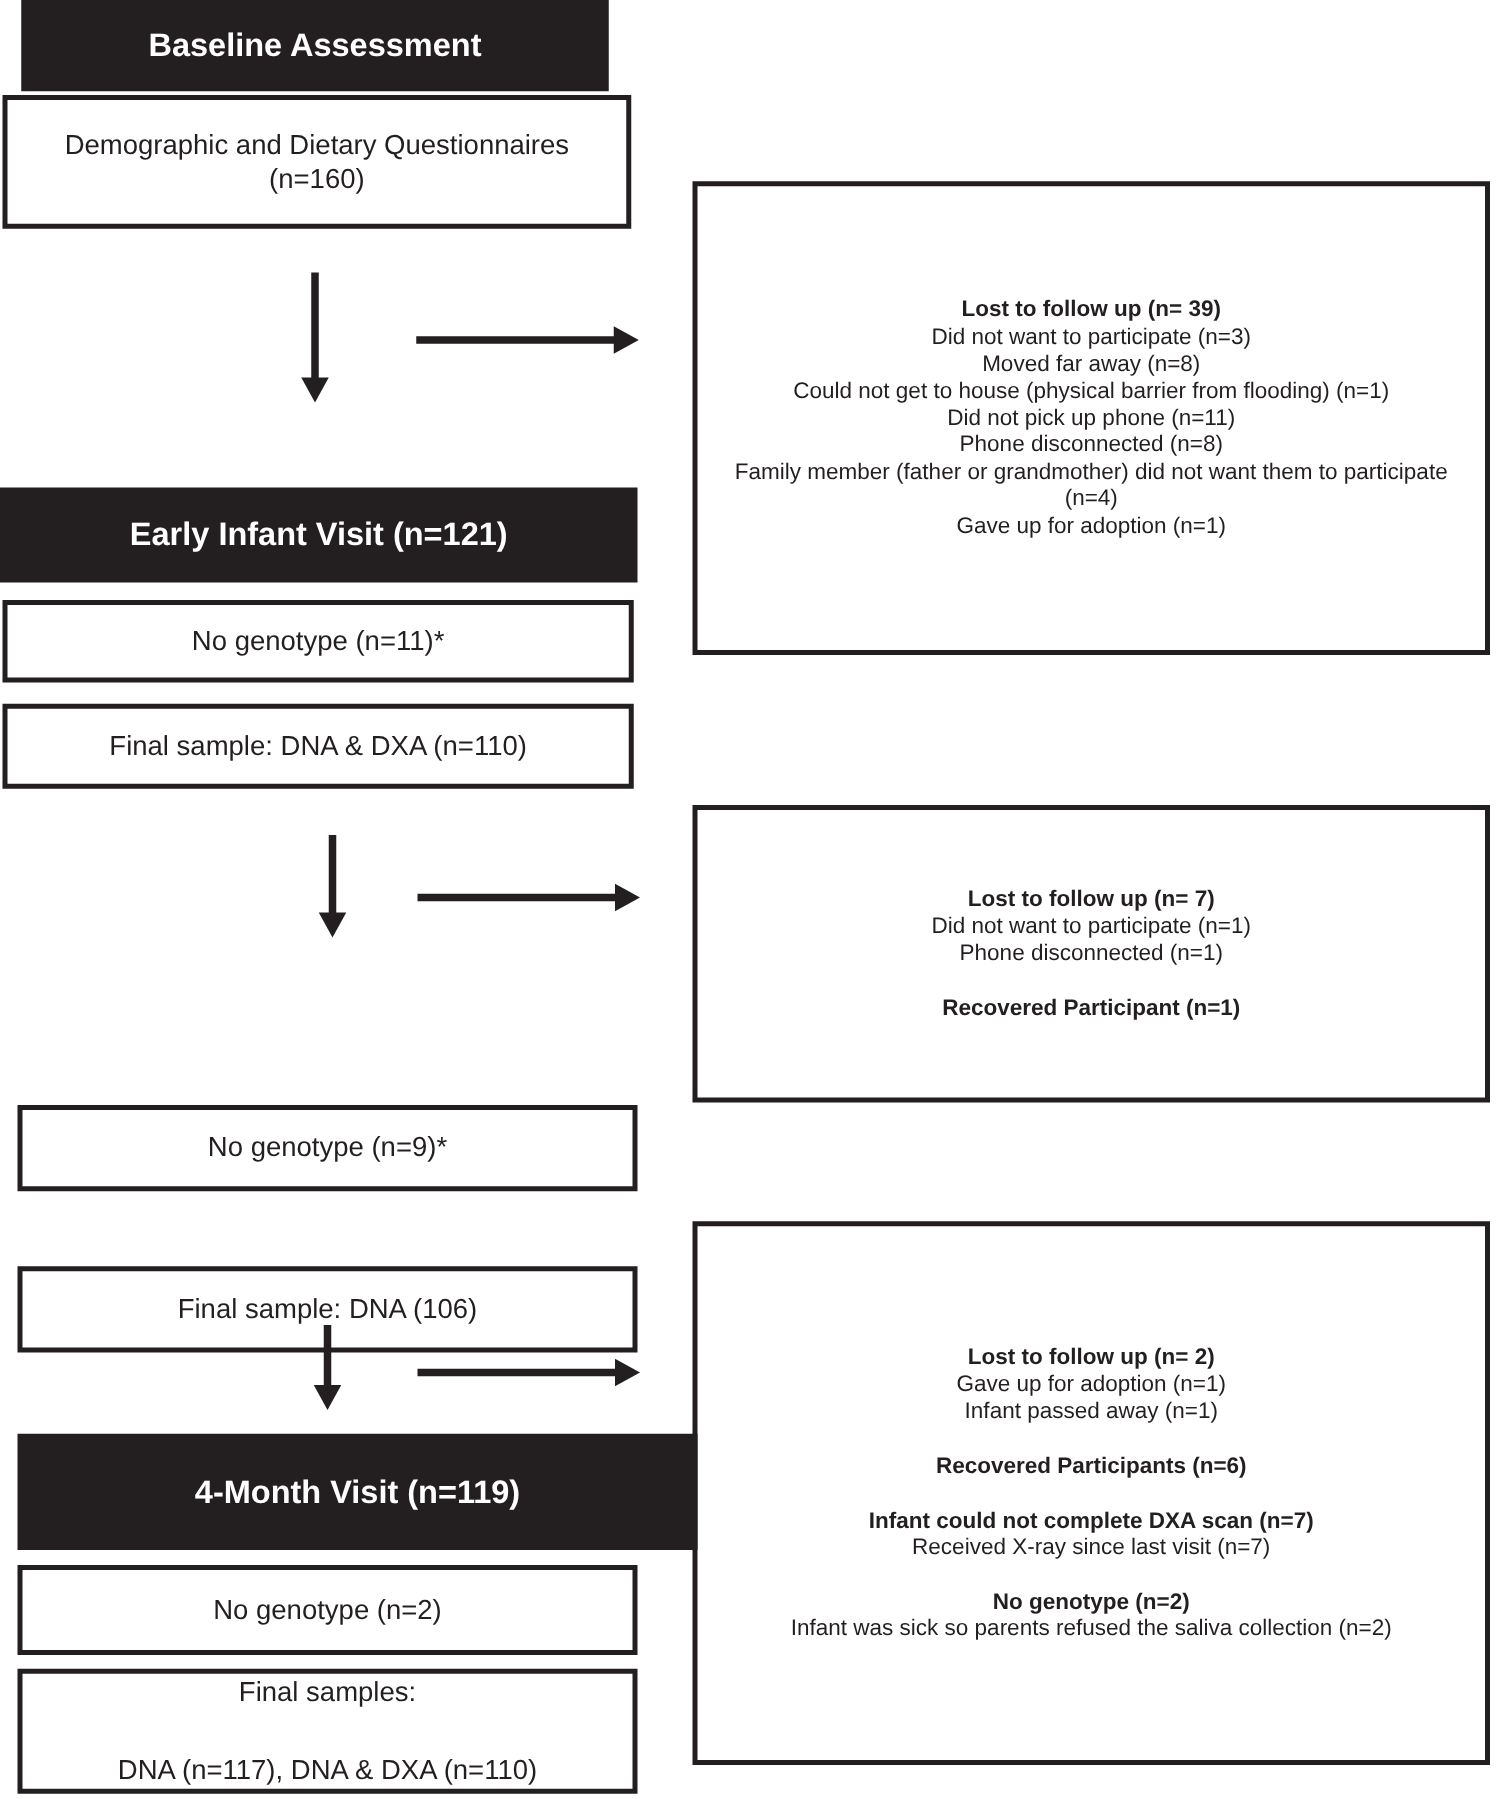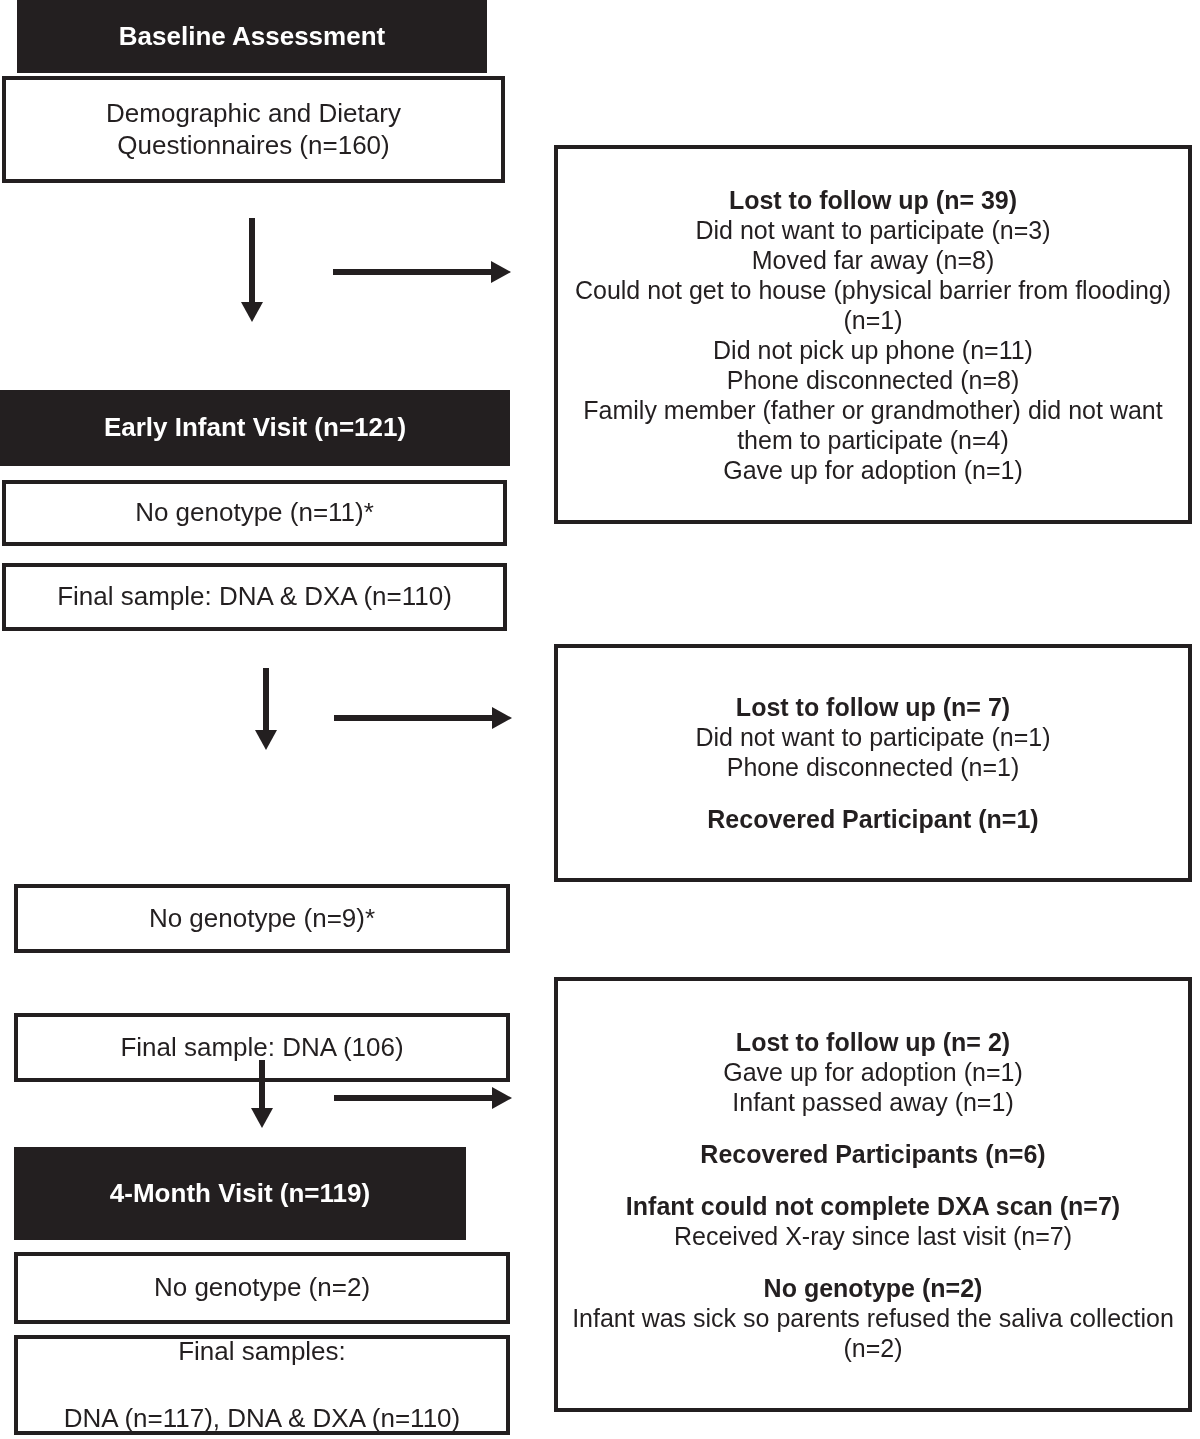--- a/index.html
+++ b/index.html
@@ -32,38 +32,38 @@
     background: #231f20;
     color: #ffffff;
     font-weight: bold;
     font-size: 26px;
     line-height: 1.15;
   }
   .wbox {
     background: #ffffff;
     color: #231f20;
     border: 4px solid #231f20;
-    font-size: 26px;
+    font-size: 22px;
     line-height: 1.2;
   }
 
   .infobox {
     position: absolute;
     box-sizing: border-box;
     background: #ffffff;
     border: 4px solid #231f20;
     display: flex;
     flex-direction: column;
     align-items: center;
     justify-content: center;
     text-align: center;
     padding: 6px 14px;
   }
   .infobox .line {
-    font-size: 25px;
+    font-size: 18px;
     line-height: 1.20;
     width: 100%;
   }
   .infobox .line.b {
     font-weight: bold;
   }
   .infobox .line.gap {
     margin-top: 22px;
   }
 
@@ -199,21 +199,21 @@
     <div class="line b">Lost to follow up (n= 2)</div>
     <div class="line">Gave up for adoption (n=1)</div>
     <div class="line">Infant passed away (n=1)</div>
     <div class="line b gap">Recovered Participants (n=6)</div>
     <div class="line b gap">Infant could not complete DXA scan (n=7)</div>
     <div class="line">Received X-ray since last visit (n=7)</div>
     <div class="line b gap">No genotype (n=2)</div>
     <div class="line">Infant was sick so parents refused the saliva collection (n=2)</div>
   </div>
 
-  <div class="box hdr" style="left:14px; top:1147px; width:452px; height:93px;">
+  <div class="box hdr" style="left:14px; top:1147px; width:544px; height:93px;">
     <span>4-Month Visit (n=119)</span>
   </div>
 
   <div class="box wbox" style="left:14px; top:1252px; width:496px; height:72px; padding:0 16px;">
     <span>No genotype (n=2)</span>
   </div>
 
   <div class="box wbox" style="left:14px; top:1335px; width:496px; height:100px; padding:0 8px; flex-direction:column;gap:36px;">
     <span>Final samples:</span>
     <span>DNA (n=117), DNA &amp; DXA (n=110)</span>

